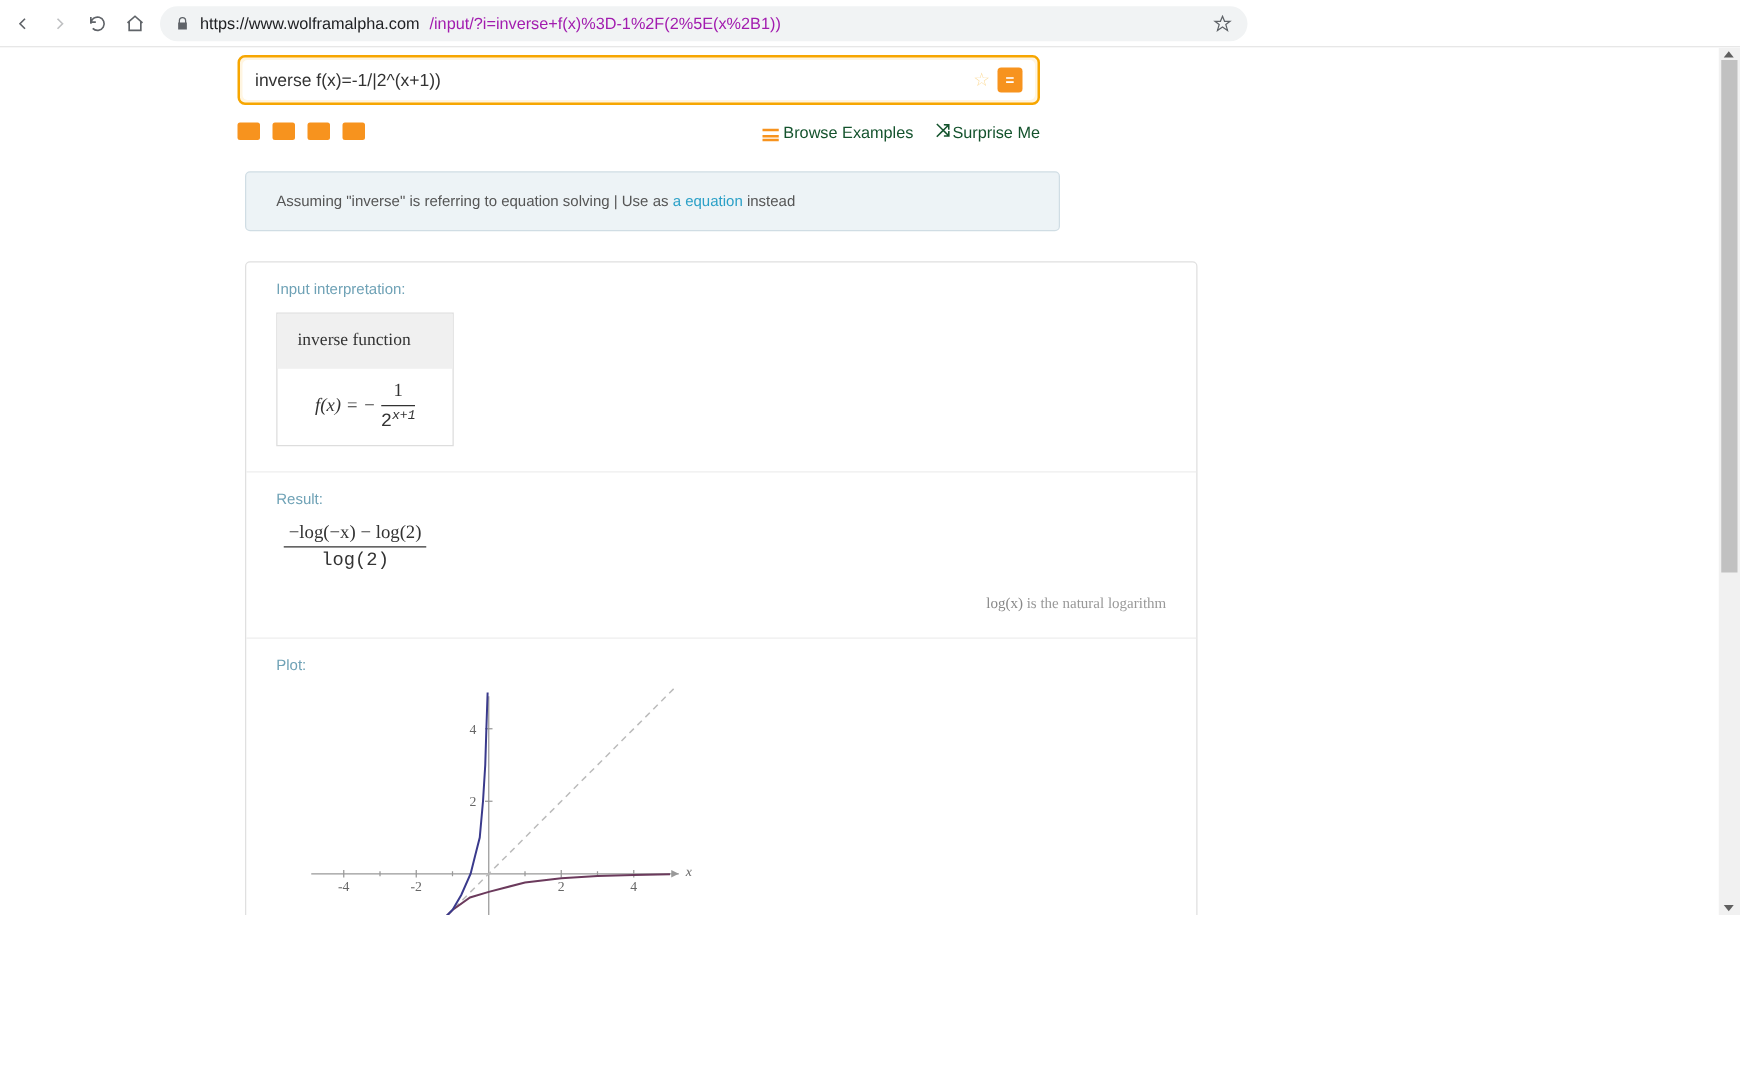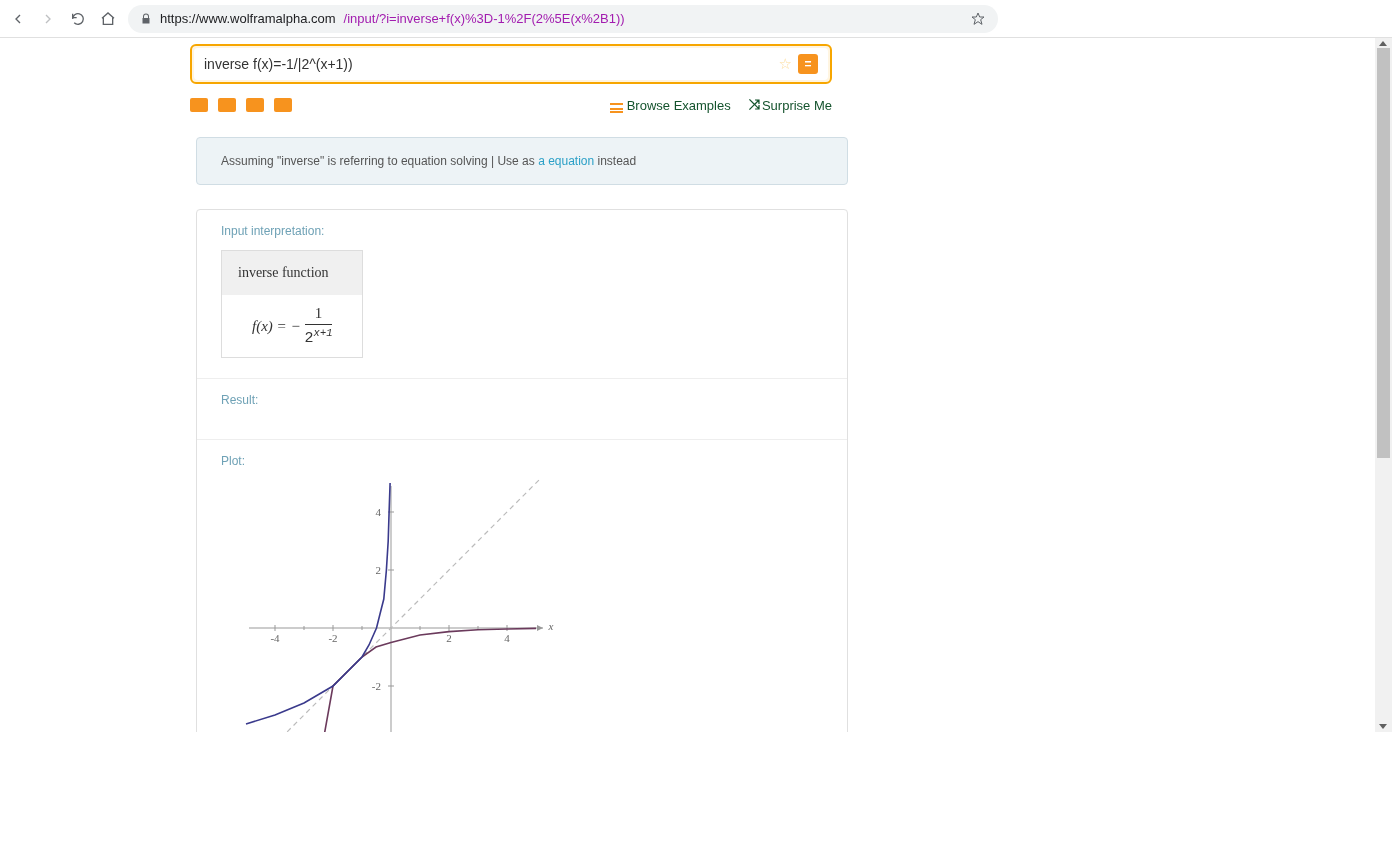--- a/index.html
+++ b/index.html
@@ -40,21 +40,21 @@
   .toollinks a { color:#14532d; text-decoration:none; display:flex; align-items:flex-end; gap:4px;}
   .hamb { display:inline-block; width:13px; height:10px; border-top:2px solid #f7931e; border-bottom:2px solid #f7931e; position:relative;}
   .hamb::after{content:"";position:absolute;top:3px;left:0;width:100%;height:2px;background:#f7931e;}
   .shuf { font-size:14px; font-weight:bold; letter-spacing:-2px;}
 
   
   .assume { width:652px; margin-top:24px; background:#edf3f6; border:1px solid #d0dde4; border-radius:4px; padding:16px 24px; font-size:12px; color:#555;}
   .assume a { color:#2ba0c7; text-decoration:none;}
 
   
-  .card { width:652px; margin-top:24px; border:1px solid #e0e0e0; border-radius:4px; background:#fff;}
+  .card { width:762px; margin-top:24px; border:1px solid #e0e0e0; border-radius:4px; background:#fff;}
   .card .section { padding:14px 24px 20px; border-bottom:1px solid #eee;}
   .card .section:last-child { border-bottom:none;}
   .card .sechead { font-size:12px; color:#6fa2b6; margin-bottom:12px;}
 
   
   .interp { display:inline-flex; border:1px solid #ddd;flex-direction:column;}
   .interp .cell1 { background:#f0f0f0; padding:14px 16px; font-family:Georgia,serif; font-size:14px; color:#333;}
   .interp .cell2 { padding:10px 30px; font-family:Georgia,serif; font-size:15px; color:#333; display:flex; align-items:center;}
 
   
@@ -159,20 +159,24 @@
             <span class="frac" style="margin-left:4px">
                 <span class="num">1</span>
                 <span class="den"><span>2</span><span class="sup" style="font-style:italic">x+1</span></span>
               </span>
           </div>
         </div>
       </div>
 
       <div class="section">
         <div class="sechead">Result:</div>
+        <div class="formula">
+          <span class="frac"><span class="num" style="font-style:normal">−log(−x) − log(2)</span><span class="den">log(2)</span></span>
+        </div>
+        <div class="lognote"><span class="lg">log(x)</span><span> is the natural logarithm</span></div>
       </div>
 
       <div class="section" style="padding-bottom:4px">
         <div class="sechead">Plot:</div>
         <div class="plotwrap">
           <svg width="340" height="300" viewBox="0 0 340 300">
 
             <line x1="8" y1="148" x2="302" y2="148" stroke="#999" stroke-width="1"></line>
             <line x1="150" y1="6" x2="150" y2="290" stroke="#999" stroke-width="1"></line>
 

